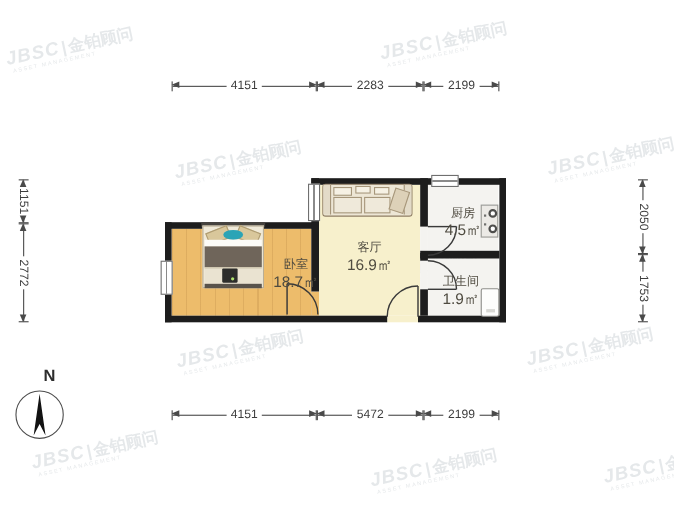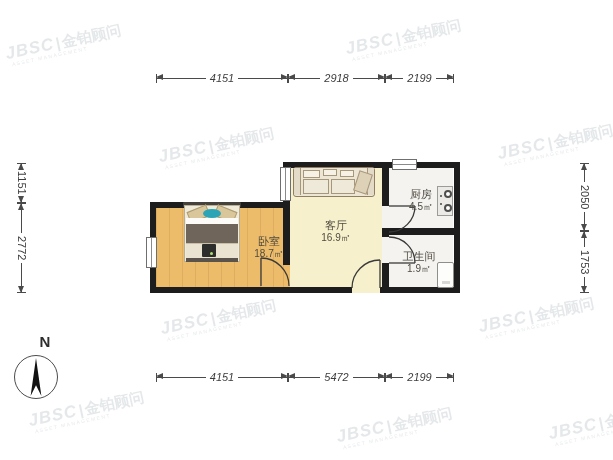--- a/index.html
+++ b/index.html
@@ -29,42 +29,42 @@
 
   .door-svg{position:absolute;overflow:visible;}
   .door-svg path,.door-svg line{stroke:#3a3a3a;stroke-width:1.3;fill:none;}
 
   
   .furn{position:absolute;box-sizing:border-box;}
 
   
   .room-label{position:absolute;text-align:center;color:#4f4b40;line-height:1.05;}
   .room-label .rname{font-size:11px;display:block;}
-  .room-label .rarea{font-size:10px;display:block;margin-top:1px;}
+  .room-label .rarea{font-size:14px;display:block;margin-top:1px;}
 
   
   .dimh,.dimv{position:absolute;display:flex;align-items:center;}
   .dimh{height:12px;}
   .dimv{flex-direction:column;width:13px;}
   .tick{flex:none;background:#4a4a4a;}
   .dimh .tick{width:1px;height:9px;}
   .dimv .tick{width:9px;height:1px;}
   .wing{position:relative;background:#4a4a4a;}
   .dimh .wing{flex:1;height:1px;min-width:1px;}
   .dimv .wing{flex:1;width:1px;min-height:1px;}
   .wing.wl::before{content:"";position:absolute;left:-1px;top:-3.5px;width:0;height:0;
     border-top:3.5px solid transparent;border-bottom:3.5px solid transparent;border-right:7px solid #4a4a4a;}
   .wing.wr::before{content:"";position:absolute;right:-1px;top:-3.5px;width:0;height:0;
     border-top:3.5px solid transparent;border-bottom:3.5px solid transparent;border-left:7px solid #4a4a4a;}
   .wing.wu::before{content:"";position:absolute;top:-1px;left:-3.5px;width:0;height:0;
     border-left:3.5px solid transparent;border-right:3.5px solid transparent;border-bottom:7px solid #4a4a4a;}
   .wing.wd::before{content:"";position:absolute;bottom:-1px;left:-3.5px;width:0;height:0;
     border-left:3.5px solid transparent;border-right:3.5px solid transparent;border-top:7px solid #4a4a4a;}
   .dlabel{flex:none;font-size:11px;color:#3d3d3d;line-height:12px;}
-  .dimh .dlabel{padding:0 4px;font-style:italic;}
+  .dimh .dlabel{padding:0 4px;}
   .dimv .dlabel{writing-mode:vertical-rl;padding:3px 0;}
 
   
   .compass-circle{position:absolute;left:14px;top:355px;width:44px;height:44px;
     border:1.5px solid #4c4c4c;border-radius:50%;box-sizing:border-box;}
   .compass-needle{position:absolute;left:12px;top:2px;width:18px;height:38px;background:#121212;
     clip-path:polygon(50% 0%,80% 100%,50% 72%,20% 100%);}
   .compass-n{position:absolute;left:36px;top:333px;width:18px;text-align:center;
     font-size:15px;font-weight:700;color:#2d2d2d;}
 </style>
@@ -187,21 +187,21 @@
   <div class="dimh" style="left:156px;top:72px;width:132px;">
     <span class="tick"></span>
       <span class="wing wl"></span>
     <span class="dlabel">4151</span>
     <span class="wing wr"></span>
       <span class="tick"></span>
   </div>
   <div class="dimh" style="left:288px;top:72px;width:97px;">
     <span class="tick"></span>
       <span class="wing wl"></span>
-    <span class="dlabel">2918</span>
+    <span class="dlabel">2283</span>
     <span class="wing wr"></span>
       <span class="tick"></span>
   </div>
   <div class="dimh" style="left:385px;top:72px;width:69px;">
     <span class="tick"></span>
       <span class="wing wl"></span>
     <span class="dlabel">2199</span>
     <span class="wing wr"></span>
       <span class="tick"></span>
   </div>

